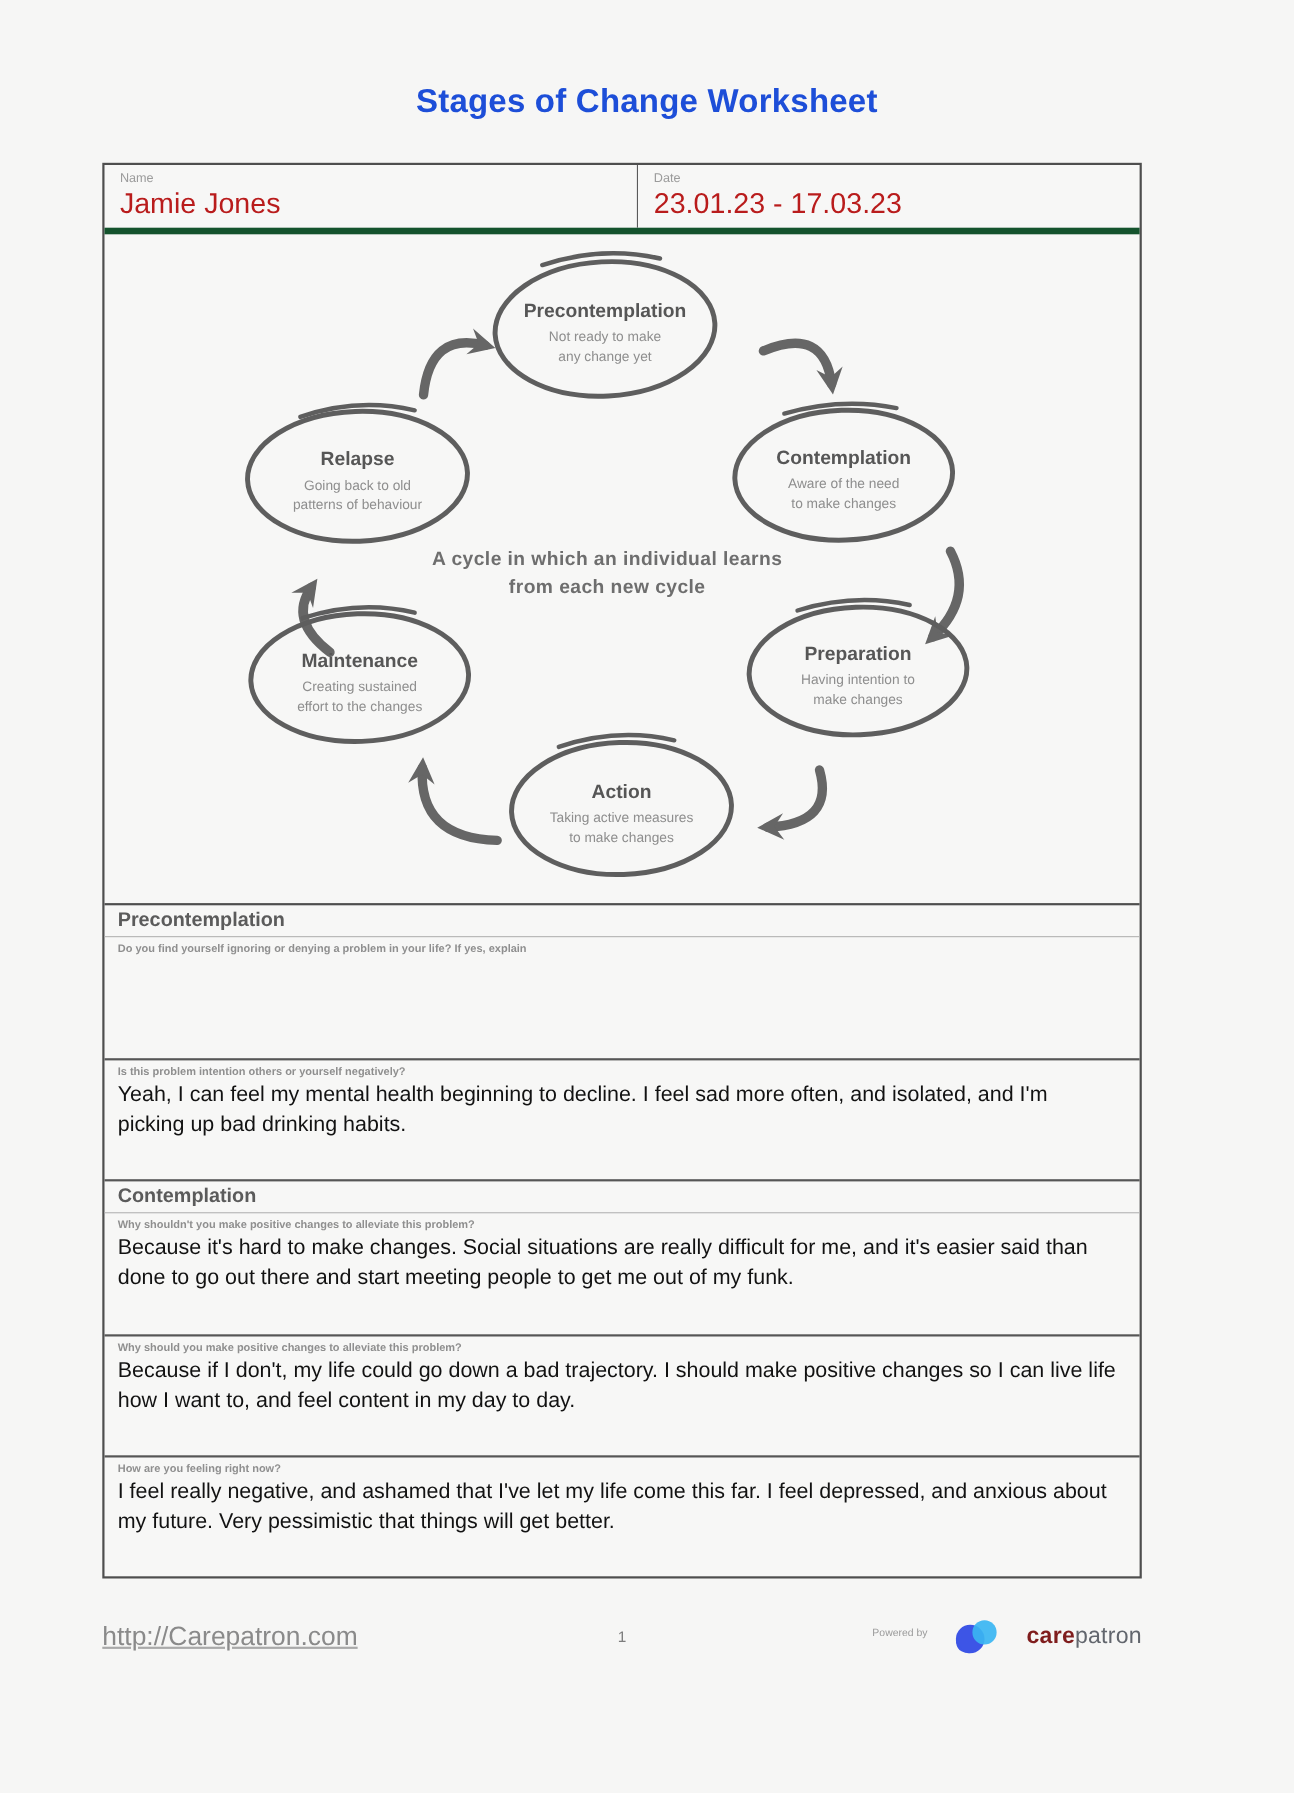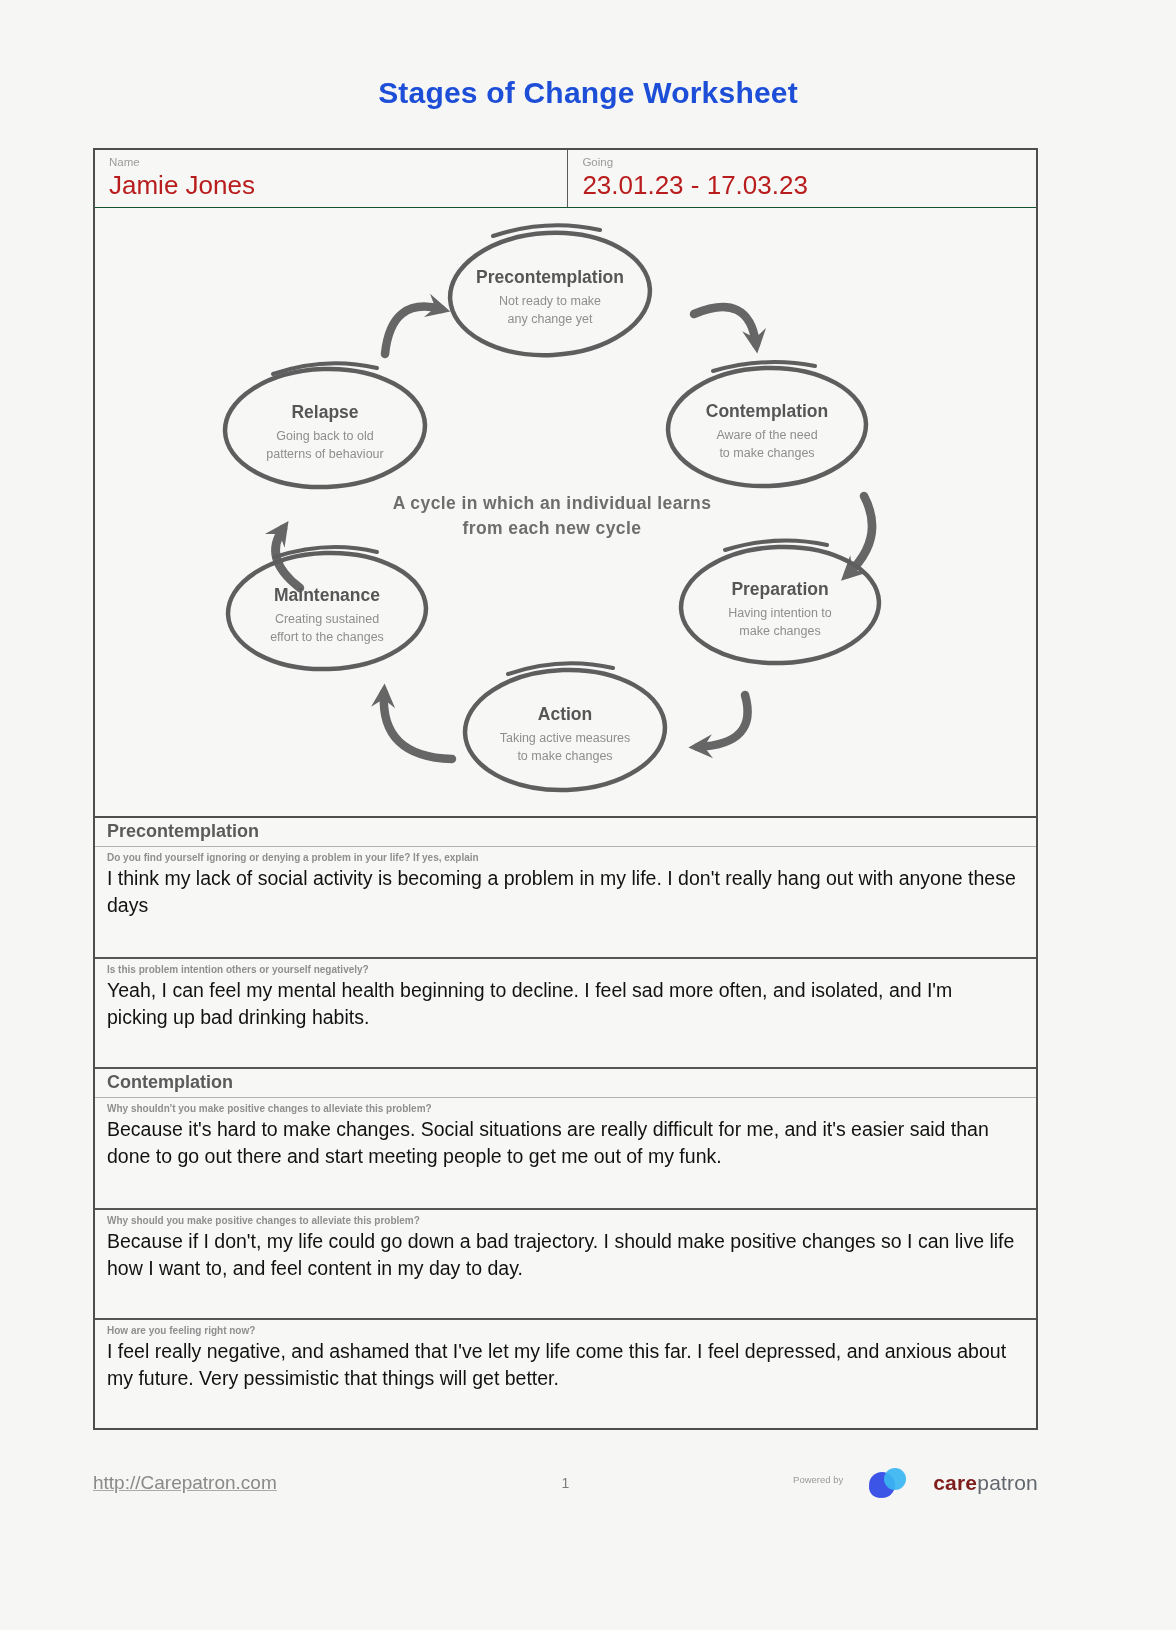--- a/index.html
+++ b/index.html
@@ -17,21 +17,21 @@
     padding-top:76px;margin:0 0 0 0;
     letter-spacing:.2px;
   }
   .sheet{
     width:945px;margin:38px 0 0 93px;
     border:2px solid #4e4e4e;
     background:#f7f7f6;
     box-sizing:border-box;
   }
   
-  .meta-row{display:flex;min-height:57px;border-bottom:1px solid #14532d;}
+  .meta-row{display:flex;min-height:57px;border-bottom:6px solid #14532d;gap:12px;}
   .meta-cell{box-sizing:border-box;padding:6px 14px 4px;flex:0 0 50.2%;}
   .meta-cell + .meta-cell{border-left:1.5px solid #5a5a5a;flex:1;}
   .meta-label{font-size:11.5px;color:#9b9b9b;margin-bottom:2px;}
   .meta-value{font-size:26px;color:#b91c1c;}
   
   .diagram-row{height:608px;border-bottom:2px solid #4e4e4e;position:relative;}
   .diagram-row svg{display:block;}
   .stitle{font-weight:bold;font-size:17.5px;fill:#565656;}
   .sdesc{font-size:12.5px;fill:#8e8e8e;}
   .ctext{font-weight:bold;font-size:17.5px;fill:#6e6e6e;letter-spacing:.4px;}
@@ -47,21 +47,21 @@
   .section-block + .section-block{border-top:2px solid #565656;}
   .qa-row{min-height:110px;box-sizing:border-box;padding:5px 18px 6px 12px;}
   .qa-row + .qa-row{border-top:2px solid #565656;}
   .q-label{font-size:10px;font-weight:bold;color:#8f8f8f;margin-bottom:2px;}
   .a-text{font-size:19.5px;color:#121212;line-height:1.38;}
   
   .footer{
     width:945px;margin:30px 0 0 93px;
     display:flex;align-items:center;position:relative;height:46px;
   }
-  .footer-url{font-size:19px;color:#8a8a8a;text-decoration:underline;text-decoration-color:#a9a9a9;}
+  .footer-url{font-size:24px;color:#8a8a8a;text-decoration:underline;text-decoration-color:#a9a9a9;}
   .page-num{
     position:absolute;left:0;right:0;text-align:center;
     font-size:14px;color:#7d7d7d;
   }
   .brand{margin-left:auto;display:flex;align-items:center;gap:24px;}
   .powered-by{font-size:9.5px;color:#9a9a9a;align-self:flex-start;margin-top:8px;}
   .brand-mark{display:block;}
   .brand-text{font-size:21px;color:#62666d;letter-spacing:.2px;}
   .brand-text b{color:#7f1d1d;font-weight:bold;}
 </style>
@@ -71,21 +71,21 @@
 <h1 class="doc-title">Stages of Change Worksheet</h1>
 
 <div class="sheet">
 
   <div class="meta-row">
     <div class="meta-cell">
       <div class="meta-label">Name</div>
       <div class="meta-value">Jamie Jones</div>
     </div>
     <div class="meta-cell">
-      <div class="meta-label">Going</div>
+      <div class="meta-label">Date</div>
       <div class="meta-value">23.01.23 - 17.03.23</div>
     </div>
   </div>
 
   <div class="diagram-row">
     <svg width="941" height="608" viewBox="0 0 941 608">
       <defs>
         <marker id="arw" viewBox="0 0 12 12" refX="7" refY="6" markerWidth="3.4" markerHeight="3.4" orient="auto">
           <path d="M1,1 L11,6 L1,11 L4.5,6 z" fill="#666666"></path>
         </marker>
@@ -154,21 +154,20 @@
       </g>
     </svg>
   </div>
 
   <div>
   <div class="section-block">
     <div class="section-heading">Precontemplation</div>
     <div>
   <div class="qa-row">
     <div class="q-label">Do you find yourself ignoring or denying a problem in your life? If yes, explain</div>
-    <div class="a-text">I think my lack of social activity is becoming a problem in my life. I don't really hang out with anyone these days</div>
   </div>
 
   <div class="qa-row">
     <div class="q-label">Is this problem intention others or yourself negatively?</div>
     <div class="a-text">Yeah, I can feel my mental health beginning to decline. I feel sad more often, and isolated, and I'm picking up bad drinking habits.</div>
   </div>
 </div>
   </div>
 
   <div class="section-block">

